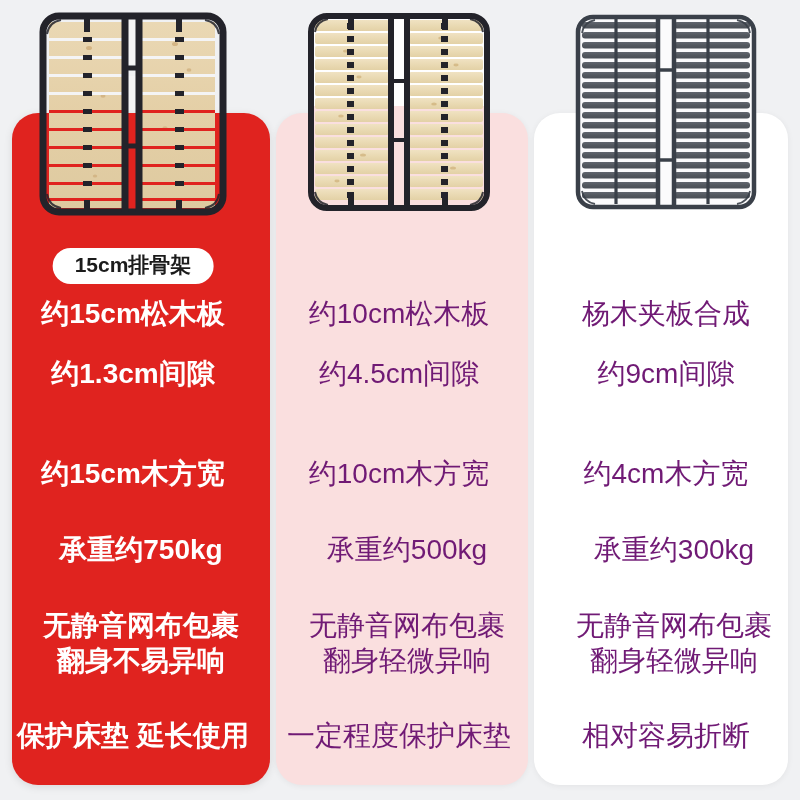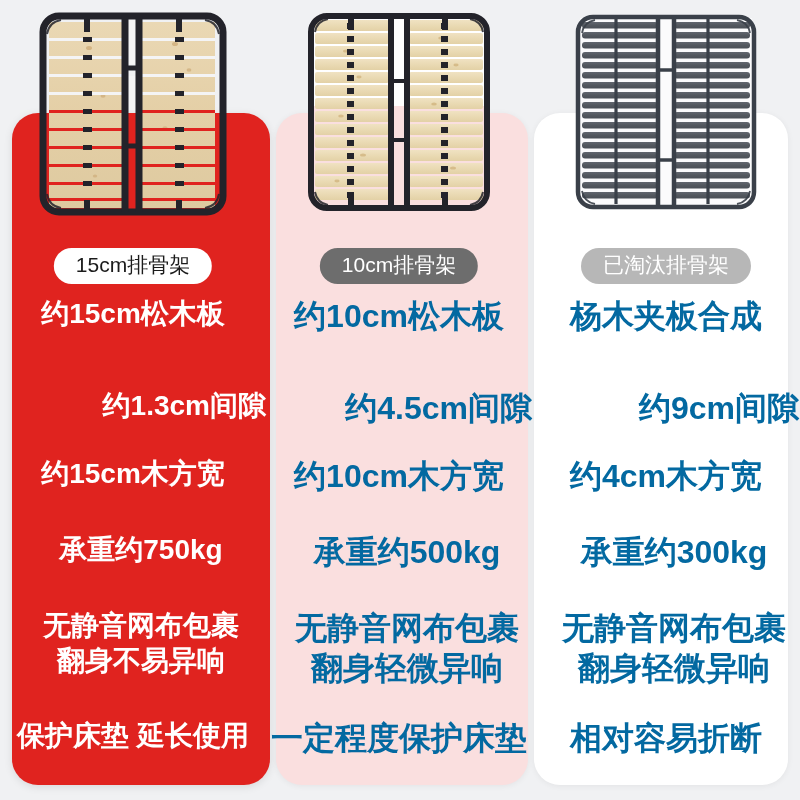--- a/index.html
+++ b/index.html
@@ -54,21 +54,21 @@
 
   
   .pill{
     position:absolute;
     top:248px;
     left:50%;
     transform:translateX(-50%);
     border-radius:999px;
     padding:5px 22px 7px;
     font-size:21px;
-    font-weight:normal;
+    font-weight:bold;
     letter-spacing:0px;
     white-space:nowrap;
     line-height:1.15;
   }
   .pill.p0{background:#ffffff;color:#1b1b1b;}
   .pill.p1{background:#6d6d6d;color:#ffffff;}
   .pill.p2{background:#b7b7b7;color:#ffffff;}
 
   
   .specs{
@@ -77,28 +77,28 @@
     top:296px;
   }
   .spec{
     position:absolute;
     left:0;right:0;
     text-align:center;
     line-height:1.25;
     white-space:pre-line;
   }
   .spec.s0{top:0px;}
-  .spec.s1{top:92px;text-align:right;}
+  .spec.s1{top:60px;}
   .spec.s2{top:160px;text-align:center;}
   .spec.s3{top:236px;margin-left:16px;}
   .spec.s4{top:312px;padding-left:16px;}
   .spec.s5{top:422px;}
 
   .col.c0 .spec{color:#ffffff;font-weight:bold;font-size:28px;}
-  .col.c1 .spec,.col.c2 .spec{color:#0369a1;font-weight:bold;font-size:32px;}
+  .col.c1 .spec,.col.c2 .spec{color:#701a75;font-weight:normal;font-size:28px;}
 </style>
 </head>
 <body>
 
 <div class="stage">
 
   <div class="card red"></div>
   <div class="card pink"></div>
   <div class="card white"></div>
 
@@ -317,21 +317,20 @@
           <g stroke="#23232a" stroke-width="2" fill="none" opacity=".85">
             <path d="M14 24 Q16 13 27 11"></path>
             <path d="M182 24 Q180 13 169 11"></path>
             <path d="M14 184 Q16 195 27 197"></path>
             <path d="M182 184 Q180 195 169 197"></path>
           </g>
         </svg>
       </div>
     </div>
 
-    <div class="pill p1">10cm排骨架</div>
 
     <div class="specs">
       <div class="spec s0">约10cm松木板</div>
       <div class="spec s1">约4.5cm间隙</div>
       <div class="spec s2">约10cm木方宽</div>
       <div class="spec s3">承重约500kg</div>
       <div class="spec s4">无静音网布包裹
 翻身轻微异响</div>
       <div class="spec s5">一定程度保护床垫</div>
     </div>
@@ -406,21 +405,20 @@
           <g stroke="#3a4049" stroke-width="1.8" fill="none" opacity=".9">
             <path d="M14 25 Q16 14 27 12"></path>
             <path d="M182 25 Q180 14 169 12"></path>
             <path d="M14 183 Q16 194 27 196"></path>
             <path d="M182 183 Q180 194 169 196"></path>
           </g>
         </svg>
       </div>
     </div>
 
-    <div class="pill p2">已淘汰排骨架</div>
 
     <div class="specs">
       <div class="spec s0">杨木夹板合成</div>
       <div class="spec s1">约9cm间隙</div>
       <div class="spec s2">约4cm木方宽</div>
       <div class="spec s3">承重约300kg</div>
       <div class="spec s4">无静音网布包裹
 翻身轻微异响</div>
       <div class="spec s5">相对容易折断</div>
     </div>

